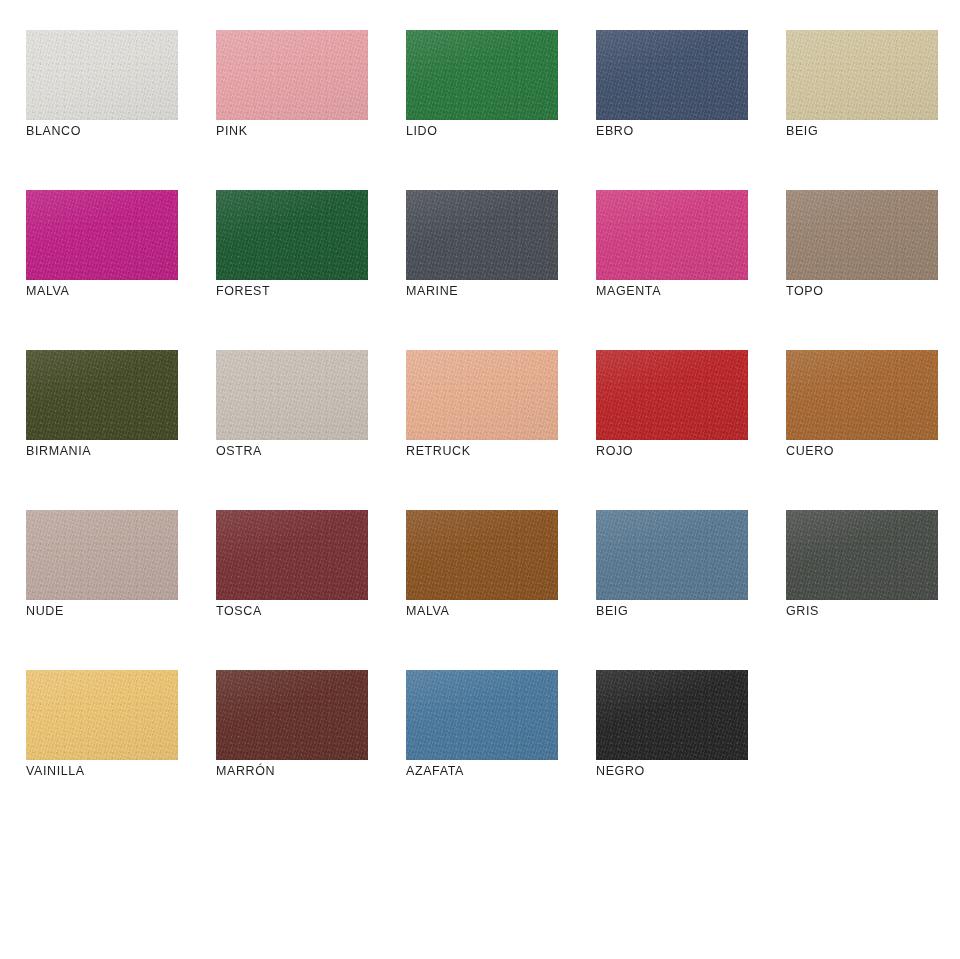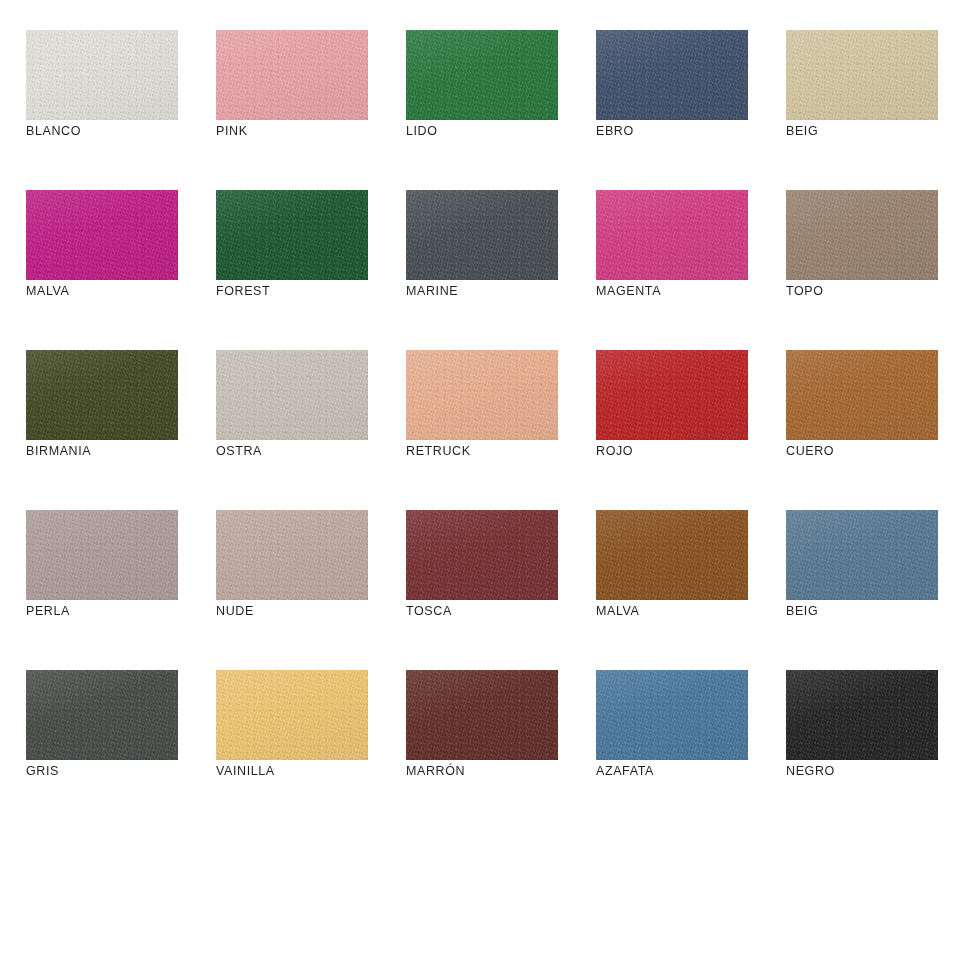--- a/index.html
+++ b/index.html
@@ -154,24 +154,20 @@
     <div class="swatch" style="background-color: rgb(192, 37, 39);"></div>
     <div class="label">ROJO</div>
   </div>
 
   <div class="cell">
     <div class="swatch" style="background-color: rgb(171, 107, 51);"></div>
     <div class="label">CUERO</div>
   </div>
 
 
-  <div class="cell">
-    <div class="swatch" style="background-color: rgb(178, 161, 160);"></div>
-    <div class="label">PERLA</div>
-  </div>
 
   <div class="cell">
     <div class="swatch" style="background-color: rgb(195, 174, 165);"></div>
     <div class="label">NUDE</div>
   </div>
 
   <div class="cell">
     <div class="swatch" style="background-color: rgb(123, 50, 54);"></div>
     <div class="label">TOSCA</div>
   </div>

